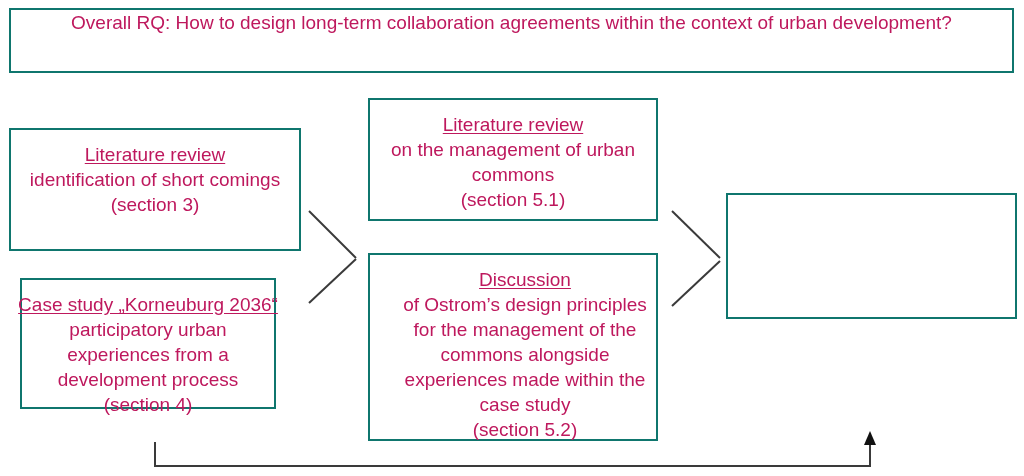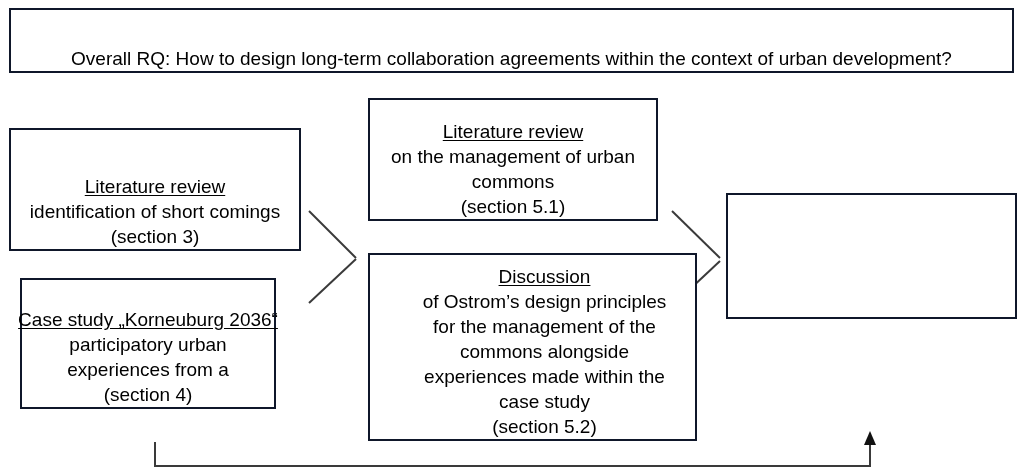--- a/index.html
+++ b/index.html
@@ -11,47 +11,47 @@
     position: relative;
     width: 1024px;
     height: 476px;
     background: #ffffff;
     font-family: "Liberation Sans", sans-serif;
     overflow: hidden;
   }
   .box {
     position: absolute;
     box-sizing: border-box;
-    border: 2px solid #0f172a;
+    border: 2px solid #0f766e;
     background: #ffffff;
     display: flex;
     flex-direction: column;
     align-items: center;
-    justify-content: flex-end;
+    justify-content: flex-start;
     text-align: center;
-    color: #000000;
+    color: #be185d;
     font-size: 19px;
     line-height: 25px;
   }
   .box .line {
     display: block;
     white-space: nowrap;
   }
   .box .heading {
     text-decoration: underline;
     text-underline-offset: 2px;
     margin-top: 12px;
   }
 
   
   #box-overall-rq { left: 9px;   top: 8px;   width: 1005px; height: 65px; }
   #box-lit-participation { left: 9px; top: 128px; width: 292px; height: 123px; }
   #box-case-study { left: 20px; top: 278px; width: 256px; height: 131px; }
   #box-lit-commons { left: 368px; top: 98px; width: 290px; height: 123px; }
-  #box-discussion { left: 368px; top: 253px; width: 329px; height: 188px; padding-left: 24px; }
+  #box-discussion { left: 368px; top: 253px; width: 290px; height: 188px; padding-left: 24px; }
   #box-concluding { left: 726px; top: 193px; width: 291px; height: 126px; }
 
   
   svg.connectors {
     position: absolute;
     left: 0;
     top: 0;
     width: 1024px;
     height: 476px;
     pointer-events: none;
@@ -92,20 +92,21 @@
   <div class="box" id="box-lit-participation">
     <span class="line heading">Literature review</span>
     <span class="line">identification of short comings</span>
     <span class="line">(section 3)</span>
   </div>
 
   <div class="box" id="box-case-study">
     <span class="line heading">Case study „Korneuburg 2036“</span>
     <span class="line">participatory urban</span>
     <span class="line">experiences from a</span>
+    <span class="line">development process</span>
     <span class="line">(section 4)</span>
   </div>
 
   <div class="box" id="box-lit-commons">
     <span class="line heading">Literature review</span>
     <span class="line">on the management of urban</span>
     <span class="line">commons</span>
     <span class="line">(section 5.1)</span>
   </div>
 

